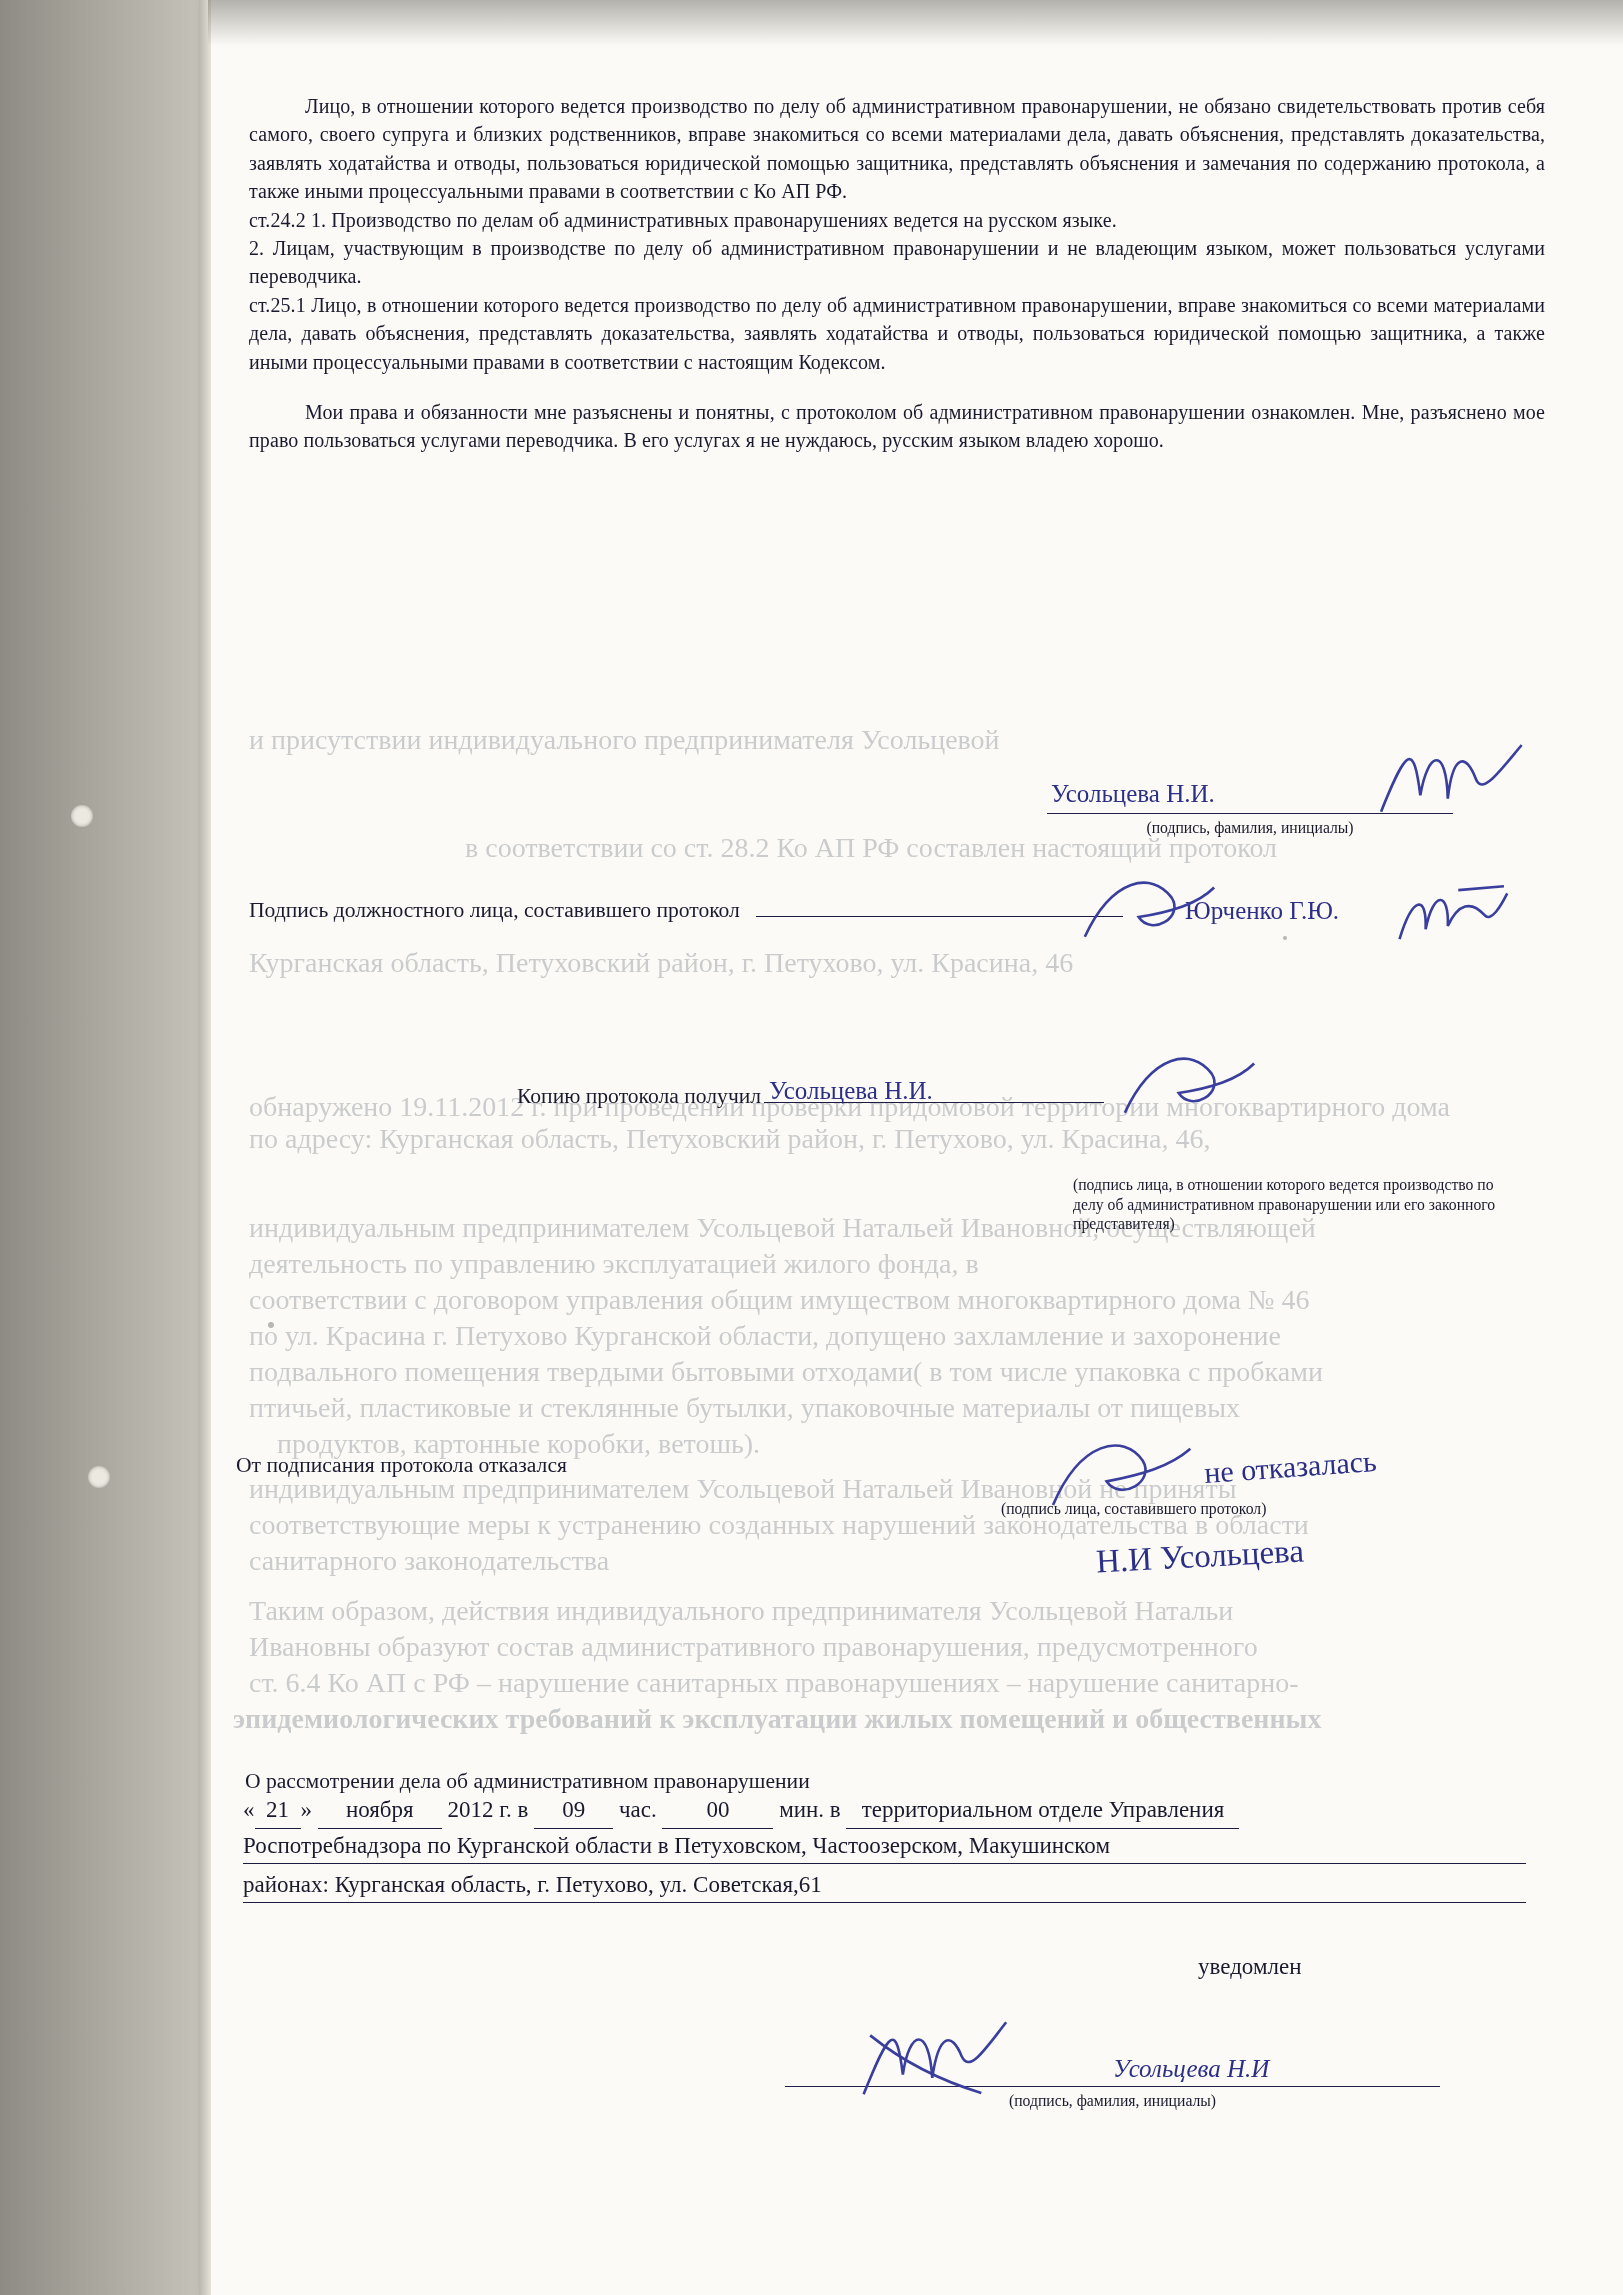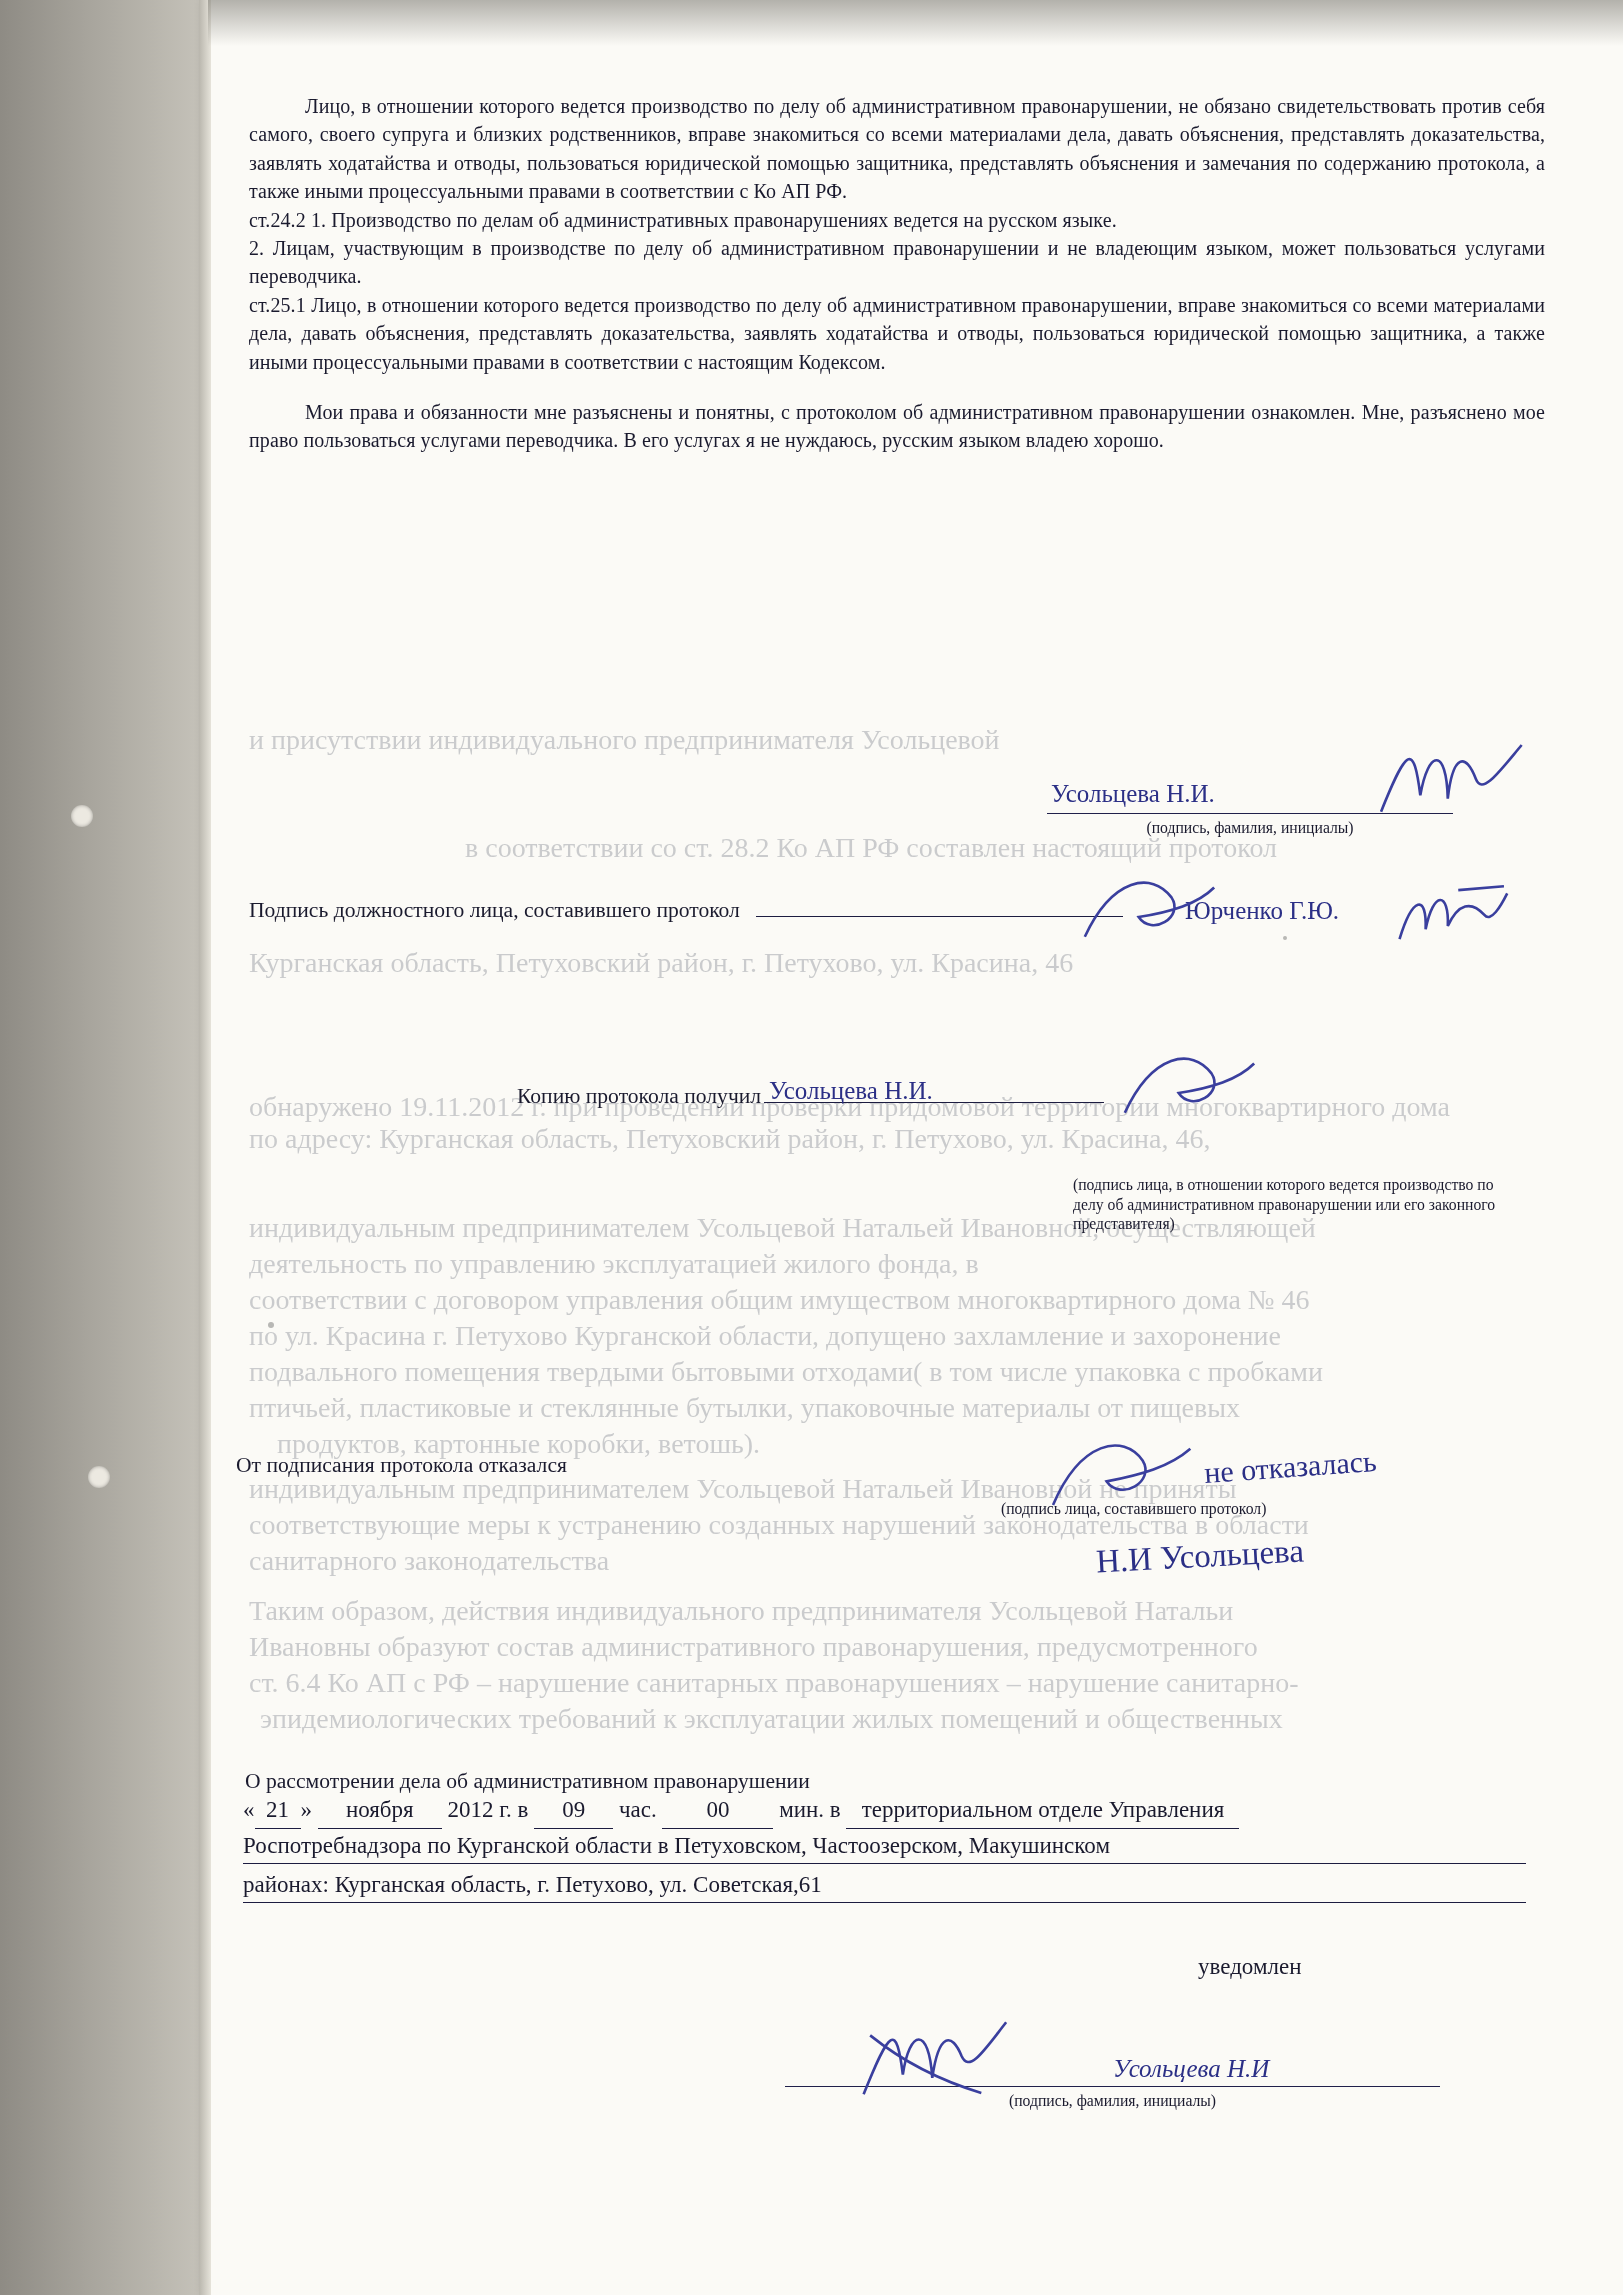--- a/index.html
+++ b/index.html
@@ -131,21 +131,21 @@
   <div class="ghost" style="left:249px; top:1316px;">по ул. Красина  г. Петухово Курганской области,  допущено  захламление  и захоронение</div>
   <div class="ghost" style="left:249px; top:1352px;">подвального помещения твердыми бытовыми отходами( в том числе упаковка с пробками</div>
   <div class="ghost" style="left:249px; top:1388px;">птичьей, пластиковые и стеклянные бутылки, упаковочные материалы от пищевых</div>
   <div class="ghost" style="left:249px; top:1424px;margin-left:28px;">продуктов, картонные коробки, ветошь).</div>
   <div class="ghost" style="left:249px; top:1469px;">индивидуальным предпринимателем Усольцевой Натальей Ивановной не приняты</div>
   <div class="ghost" style="left:249px; top:1505px;">соответствующие меры к устранению созданных нарушений законодательства в области</div>
   <div class="ghost" style="left:249px; top:1541px;">санитарного законодательства</div>
   <div class="ghost" style="left:249px; top:1591px;">Таким образом, действия индивидуального предпринимателя Усольцевой Натальи</div>
   <div class="ghost" style="left:249px; top:1627px;">Ивановны  образуют состав административного правонарушения, предусмотренного</div>
   <div class="ghost" style="left:249px; top:1663px;">ст. 6.4 Ко АП  с РФ – нарушение санитарных правонарушениях – нарушение санитарно-</div>
-  <div class="ghost" style="left:260px; top:1699px;">эпидемиологических требований к эксплуатации жилых помещений и общественных</div>
+  <div class="ghost" style="left:233px; top:1699px;font-weight:bold;">эпидемиологических требований к эксплуатации жилых помещений и общественных</div>
 
   <div class="content">
 
     <p class="body indent">Лицо, в отношении которого ведется производство по делу об административном правонарушении, не обязано свидетельствовать против себя самого, своего супруга и близких родственников, вправе знакомиться со всеми материалами дела, давать объяснения, представлять доказательства, заявлять ходатайства и отводы, пользоваться юридической помощью защитника, представлять объяснения и замечания по содержанию протокола, а также иными процессуальными правами в соответствии с Ко АП РФ.</p>
 
     <p class="body">
       <span>ст.24.2</span>
       <span>1. Производство по делам об административных правонарушениях ведется на русском языке.</span>
     </p>
 

